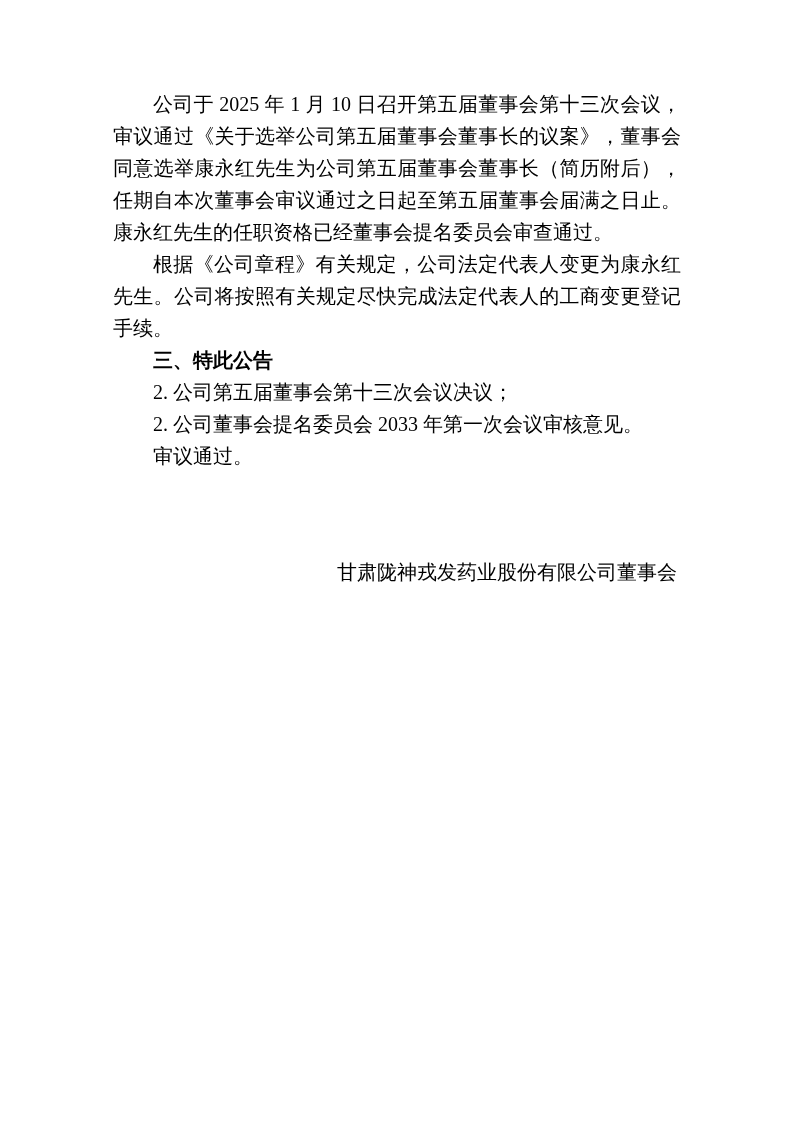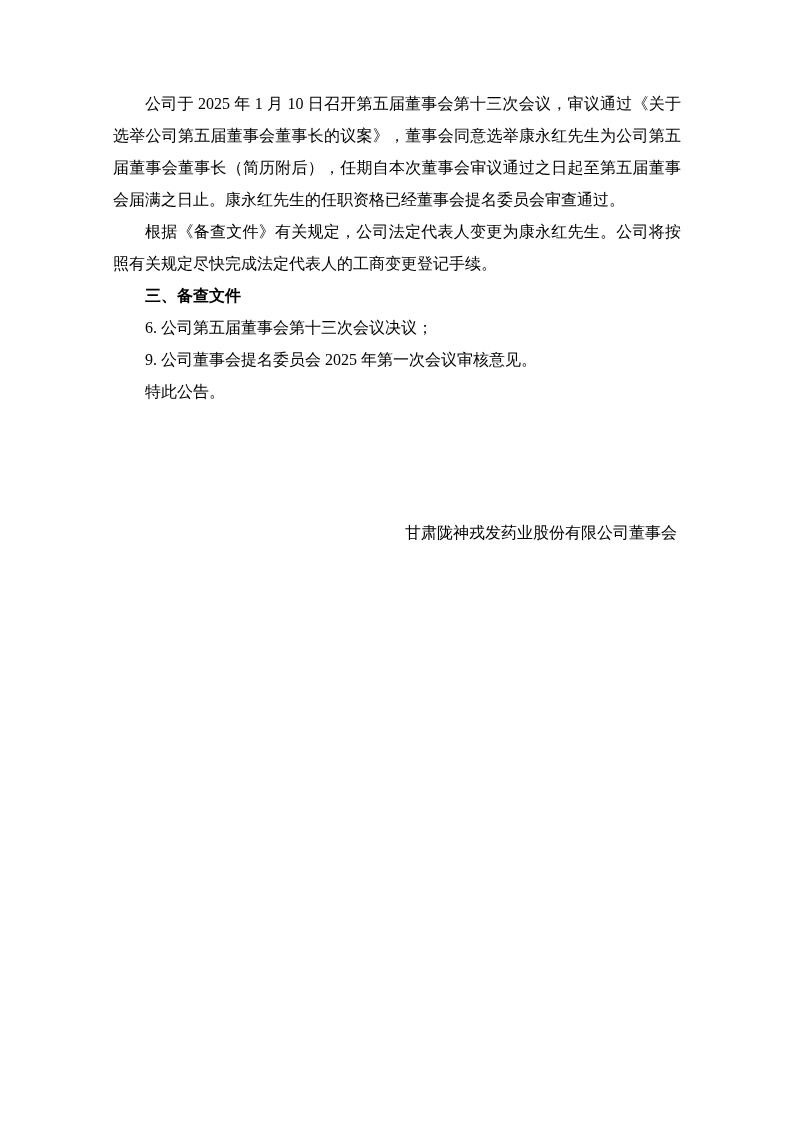--- a/index.html
+++ b/index.html
@@ -13,21 +13,21 @@
     height: 1122px;
     background: #ffffff;
     overflow: hidden;
   }
   .content {
     position: absolute;
     left: 113px;
     top: 88px;
     width: 568px;
     font-family: "Liberation Serif", "DejaVu Serif", serif;
-    font-size: 16px;
+    font-size: 20px;
     line-height: 32px;
     color: #000000;
     text-align: justify;
     text-justify: inter-ideograph;
   }
   p {
     margin: 0;
     padding: 0;
   }
   .body-para {
@@ -40,47 +40,46 @@
   }
   .plain-para {
     text-indent: 2em;
     text-align: left;
   }
   .gap-small { height: 28px; }
   .gap-large { height: 56px; }
   .signature-block {
     text-align: right;
     padding-right: 4px;
-    margin-top: 25px;
   }
   .signature-inner {
     display: inline-block;
     text-align: center;
   }
   .signature-company {
     white-space: nowrap;
   }
 </style>
 </head>
 <body>
 
 <div class="page">
   <div class="content">
 
     <p class="body-para">公司于 2025 年 1 月 10 日召开第五届董事会第十三次会议，审议通过《关于选举公司第五届董事会董事长的议案》，董事会同意选举康永红先生为公司第五届董事会董事长（简历附后），任期自本次董事会审议通过之日起至第五届董事会届满之日止。康永红先生的任职资格已经董事会提名委员会审查通过。</p>
 
-    <p class="body-para">根据《备查文件》有关规定，公司法定代表人变更为康永红先生。公司将按照有关规定尽快完成法定代表人的工商变更登记手续。</p>
+    <p class="body-para">根据《公司章程》有关规定，公司法定代表人变更为康永红先生。公司将按照有关规定尽快完成法定代表人的工商变更登记手续。</p>
 
-    <p class="heading-para">三、备查文件</p>
+    <p class="heading-para">三、特此公告</p>
 
-    <p class="plain-para">6. 公司第五届董事会第十三次会议决议；</p>
+    <p class="plain-para">2. 公司第五届董事会第十三次会议决议；</p>
 
-    <p class="plain-para">9. 公司董事会提名委员会 2025 年第一次会议审核意见。</p>
+    <p class="plain-para">2. 公司董事会提名委员会 2033 年第一次会议审核意见。</p>
 
-    <p class="plain-para">特此公告。</p>
+    <p class="plain-para">审议通过。</p>
 
     <div class="gap-small"></div>
 
 
     <div class="gap-large"></div>
 
     <div class="signature-block">
       <div class="signature-inner">
         <div class="signature-company">甘肃陇神戎发药业股份有限公司董事会</div>
       </div>

